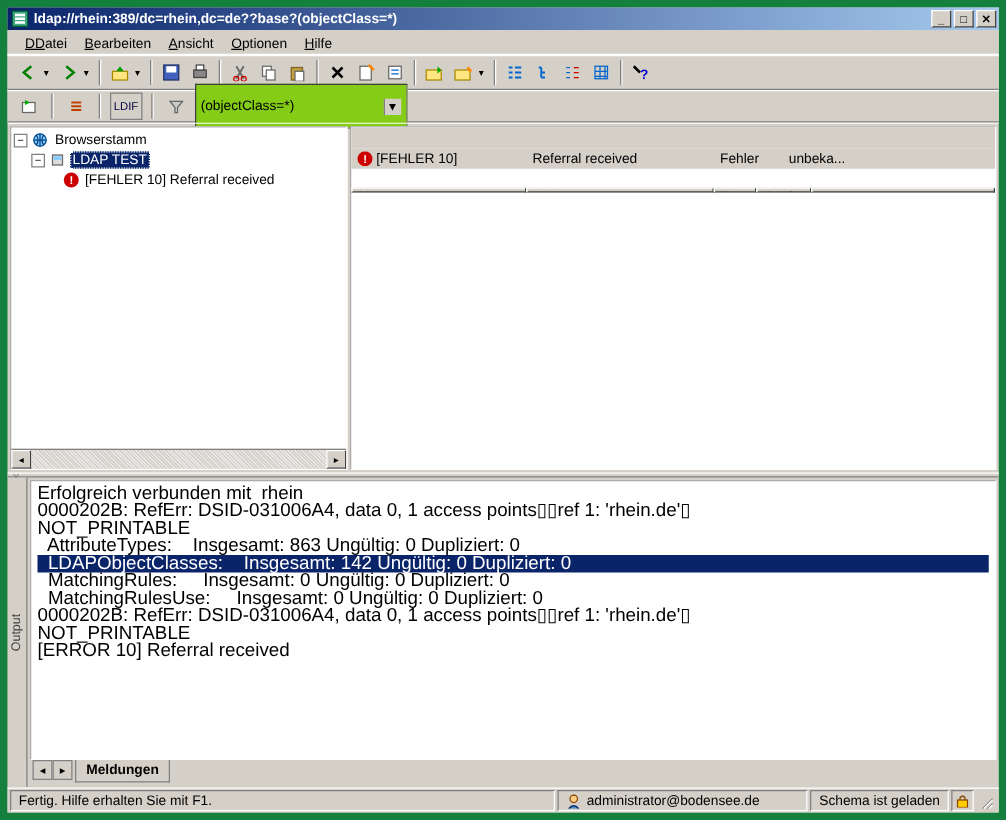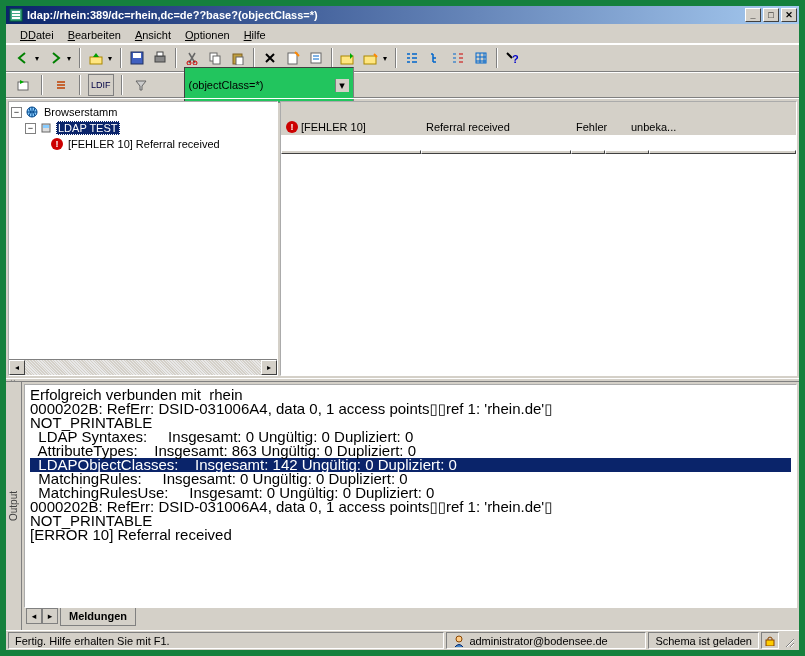--- a/index.html
+++ b/index.html
@@ -11,21 +11,21 @@
 .titlebar .wbuttons { display: flex; gap: 0; }
 .titlebar .wbtn { width: 16px; height: 14px; background: #d4d0c8; border: 1px solid #fff; border-right-color:#404040; border-bottom-color:#404040; margin-left: 2px; display:flex; align-items:center; justify-content:center; font-size:9px; font-family: Marlett, Arial; color:#000; cursor:default;}
 .menubar { height: 20px; background: #d4d0c8; display: flex; align-items: flex-end; padding: 0 8px; gap: 2px; border-bottom: 1px solid #fff;}
 .menubar .mitem { padding: 2px 6px; cursor: default; }
 .menubar .mitem span.ul { text-decoration: underline; }
 .toolbar { height: 28px; background: #d4d0c8; display: flex; align-items: center; padding: 0 6px; gap: 1px; border-top:1px solid #fff; border-bottom:1px solid #808080;}
 .tb-btn { width: 22px; height: 22px; display:flex; align-items:center; justify-content:center; border:1px solid transparent;}
 .tb-sep { width: 2px; height: 20px; border-left:1px solid #808080; border-right:1px solid #fff; margin: 0 3px;}
 .tb-drop { width:8px; font-size:8px; color:#000; }
 .filterbar { height: 26px; background:#d4d0c8; display:flex; align-items:center; padding: 0 6px; gap: 4px; border-top:1px solid #fff; border-bottom:1px solid #808080;}
-.filterbar select, .filterbar .combo { height: 36px; border:1px solid #808080; border-top-color:#404040; border-left-color:#404040; background:#22c55e; padding:1px 4px; font-size:11px;margin-left:28px;}
+.filterbar select, .filterbar .combo { height: 36px; border:1px solid #808080; border-top-color:#404040; border-left-color:#404040; background:#84cc16; padding:1px 4px; font-size:11px;}
 .combo { width: 170px; display:flex; align-items:center; justify-content:space-between;}
 .main { flex:1; display:flex; flex-direction:column; overflow:hidden;}
 .upper { height: 280px; display:flex; border-top:1px solid #fff;}
 .tree-pane { width: 270px; border:1px inset #fff; background:#fff; margin:2px 0 2px 2px; position:relative; overflow:hidden;}
 .tree { padding: 2px; white-space:nowrap;}
 .tree-row { display:flex; align-items:center; height:16px; }
 .tree-toggle { width:11px; height:11px; border:1px solid #808080; background:#fff; display:flex; align-items:center; justify-content:center; font-size:9px; line-height:1; margin-right:3px; cursor:default;}
 .tree-icon { width:14px; height:14px; margin-right:3px; display:flex; align-items:center; justify-content:center;}
 .tree-label { padding:0 2px; }
 .tree-label.sel { background:#0a246a; color:#fff; border:1px dotted #fff; padding:0 1px;}
@@ -293,21 +293,20 @@
 
     <div class="output-wrap">
       <div class="output-tab">
           <span>Output</span>
         </div>
       <div class="output-pane">
         <div class="output-text">
           <div class="line">Erfolgreich verbunden mit  rhein</div>
           <div class="line">0000202B: RefErr: DSID-031006A4, data 0, 1 access points▯▯ref 1: 'rhein.de'▯</div>
           <div class="line">NOT_PRINTABLE</div>
-          <div class="line">  LDAP Syntaxes:     Insgesamt: 0 Ungültig: 0 Dupliziert: 0</div>
           <div class="line">  AttributeTypes:    Insgesamt: 863 Ungültig: 0 Dupliziert: 0</div>
           <div class="line sel">  LDAPObjectClasses:    Insgesamt: 142 Ungültig: 0 Dupliziert: 0</div>
           <div class="line">  MatchingRules:     Insgesamt: 0 Ungültig: 0 Dupliziert: 0</div>
           <div class="line">  MatchingRulesUse:     Insgesamt: 0 Ungültig: 0 Dupliziert: 0</div>
           <div class="line">0000202B: RefErr: DSID-031006A4, data 0, 1 access points▯▯ref 1: 'rhein.de'▯</div>
           <div class="line">NOT_PRINTABLE</div>
           <div class="line">[ERROR 10] Referral received</div>
         </div>
         <div class="output-tabs">
           <div class="nav">◂</div>

